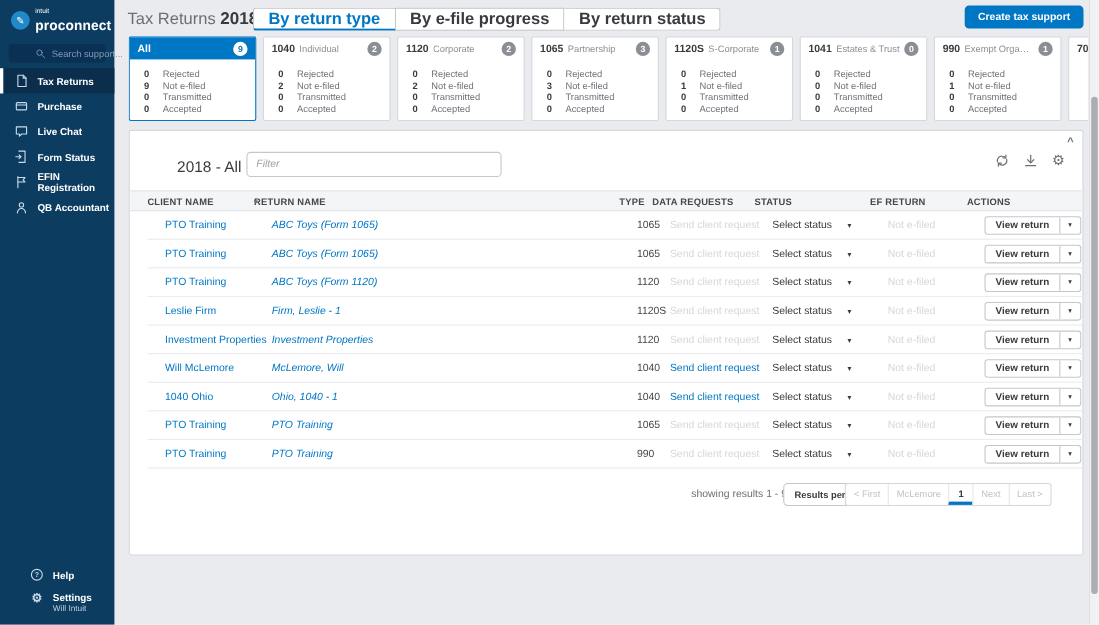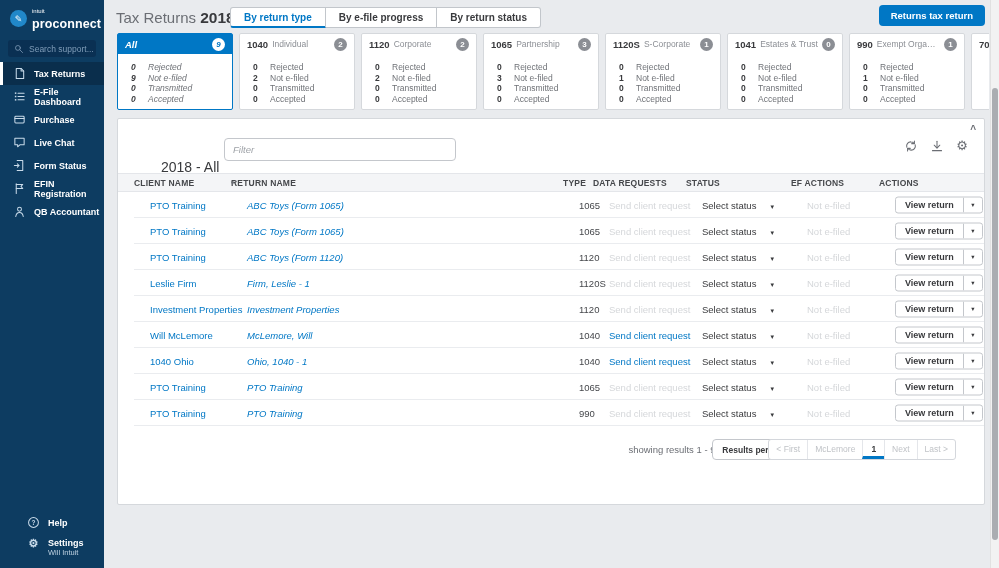--- a/index.html
+++ b/index.html
@@ -13,67 +13,67 @@
   }
   
   .sidebar { position: absolute; left:0; top:0; bottom:0; width:104px; background:#0d3c61; z-index:5; }
   .logo-row { display:flex; align-items:flex-start; gap:5px; padding:8px 0 0 10px; }
   .logo-circle { width:17px; height:17px; border-radius:50%; background:#2188c9; color:#fff; font-size:9px;
     display:flex; align-items:center; justify-content:center; flex:0 0 17px; margin-top:2px;}
   .logo-text { color:#fff; line-height:1; }
   .logo-text .small { font-size:6px; display:block; margin-bottom:1px; }
   .logo-text .big { font-size:12.5px; font-weight:bold; letter-spacing:0.1px; }
   .search-box { margin:9px 8px 5px 8px; background:#0a3053; border-radius:3px; height:17px;
-    display:flex; align-items:center; padding:0 6px; gap:5px; }
+    display:flex; align-items:center; padding:0 24px; gap:5px; }
   .search-box input { background:transparent; border:none; outline:none; color:#7f9cb8; font-size:8.5px; width:70px;
     font-family:"Liberation Sans", sans-serif;}
   .search-box input::placeholder { color:#7f9cb8; }
   .nav-item { height:23px; display:flex; align-items:center; gap:8px; padding-left:10px;
     color:#fff; font-size:9px; font-weight:bold; border-left:3px solid transparent; cursor:pointer; }
   .nav-item.active { background:#0a2e4c; border-left-color:#ffffff; }
   .nico { width:13px; height:13px; flex:0 0 13px; }
   .nico * { fill:none; stroke:#c9dbea; stroke-width:1.1; stroke-linecap:round; stroke-linejoin:round; }
   .nico rect.f { fill:#c9dbea; stroke:none; }
   .sidebar-bottom { position:absolute; bottom:8px; left:14px; right:0; }
   .gear-glyph { font-size:11px; color:#c9dbea; width:13px; text-align:center; flex:0 0 13px; }
   .user-sub { color:#bcd0e0; font-size:7.5px; font-weight:normal; padding-left:34px; margin-top:-4px; height:12px; }
   
   .page-title { position:absolute; left:116px; top:9px; font-size:15px; color:#6b6e74; white-space:nowrap; }
   .page-title b { color:#393a3d; font-size:15.5px; }
   .title-caret { font-size:8px; color:#393a3d; vertical-align:2px; margin-left:4px; }
   .tabs { position:absolute; left:230px; top:7px; display:flex; }
   .tab { background:#fff; border:1px solid #c2c6cb; border-left:none; padding:0 13px; height:21px; line-height:19px;
-    font-size:10px; font-weight:bold; color:#393a3d; cursor:pointer; }
+    font-size:15px; font-weight:bold; color:#393a3d; cursor:pointer; }
   .tab:first-child { border-left:1px solid #c2c6cb; border-radius:3px 0 0 3px; }
   .tab:last-child { border-radius:0 3px 3px 0; }
   .tab.active { color:#0077c5; border-bottom:2px solid #0077c5; }
   .create-btn { position:absolute; right:14px; top:5px; height:21px; background:#0077c5; color:#fff;
     font-size:9.5px; font-weight:bold; border:none; border-radius:4px; padding:0 12px; cursor:pointer;
     font-family:"Liberation Sans", sans-serif; }
   
   .cards { position:absolute; left:117px; top:33px; right:10px; height:77px; display:flex; gap:6px; overflow:hidden; }
   .card { width:116px; min-width:116px; background:#fff; border:1px solid #d5d8dc; border-radius:2px; cursor:pointer; }
   .card-head { height:20px; display:flex; align-items:center; padding:0 7px; gap:4px; }
   .card-code { font-size:9.5px; font-weight:bold; color:#393a3d; white-space:nowrap; }
   .card-label { font-size:8.5px; color:#8b8e94; white-space:nowrap; overflow:hidden; text-overflow:ellipsis; flex:1; }
   .badge { margin-left:auto; width:13px; height:13px; border-radius:50%; background:#8b8e94; color:#fff;
     font-size:8px; font-weight:bold; display:flex; align-items:center; justify-content:center; flex:0 0 13px; }
-  .card.all { border-color:#0077c5;font-style:italic; }
+  .card.all { border-color:#0077c5; }
   .card.all .card-head { background:#0077c5; }
   .card.all .card-code { color:#fff; }
   .card.all .badge { background:#fff; color:#0077c5; }
   .card-stats { padding:8px 6px 0 13px; }
   .stat-row { display:flex; gap:9px; font-size:8.5px; line-height:10.5px; }
   .stat-val { font-weight:bold; color:#393a3d; min-width:8px; }
   .stat-label { color:#6f7277; }
   
   .panel { position:absolute; left:117px; top:118px; right:14px; bottom:63px; background:#fff;
     border:1px solid #d5d8dc; border-radius:2px; }
   .panel-caret { position:absolute; top:5px; right:8px; font-size:10px; font-weight:bold; color:#6b6e74; cursor:pointer; }
-  .panel-title { position:absolute; left:43px; top:40px; font-size:14px; color:#393a3d;text-decoration:underline; }
+  .panel-title { position:absolute; left:43px; top:24px; font-size:14px; color:#393a3d; }
   .filter-input { position:absolute; left:106px; top:19px; width:232px; height:23px; border:1px solid #c4c7cc;
     border-radius:4px; padding:0 8px; font-size:9.5px; font-style:italic; color:#55565a; outline:none;
     font-family:"Liberation Sans", sans-serif; }
   .filter-input::placeholder { color:#9fa3a8; }
   .panel-icons { position:absolute; right:16px; top:20px; display:flex; gap:12px; align-items:center; }
   .picon { width:14px; height:14px; cursor:pointer; }
   .picon * { fill:none; stroke:#6b6e74; stroke-width:1.2; stroke-linecap:round; stroke-linejoin:round; }
   .gear-big { font-size:13px; color:#6b6e74; cursor:pointer; line-height:14px; }
   
   .thead { position:absolute; left:0; right:0; top:54px; height:19px; background:#f4f5f7;
@@ -134,31 +134,20 @@
 
   <div class="nav-item active">
     <svg class="nico" viewBox="0 0 14 14">
         <path d="M3.5 1.5h5.2l2.8 2.8v8.2h-8z"></path>
         <path d="M8.7 1.5v2.8h2.8"></path>
       </svg>
     <span>Tax Returns</span>
   </div>
   <div class="nav-item">
     <svg class="nico" viewBox="0 0 14 14">
-        <rect class="f" x="2" y="2.6" width="1.6" height="1.6"></rect>
-        <path d="M5.4 3.4H12"></path>
-        <rect class="f" x="2" y="6.2" width="1.6" height="1.6"></rect>
-        <path d="M5.4 7H12"></path>
-        <rect class="f" x="2" y="9.8" width="1.6" height="1.6"></rect>
-        <path d="M5.4 10.6H12"></path>
-      </svg>
-    <span>E-File Dashboard</span>
-  </div>
-  <div class="nav-item">
-    <svg class="nico" viewBox="0 0 14 14">
         <rect x="2" y="3.5" width="10" height="7.2" rx="1"></rect>
         <path d="M2 5.9h10"></path>
       </svg>
     <span>Purchase</span>
   </div>
   <div class="nav-item">
     <svg class="nico" viewBox="0 0 14 14">
         <path d="M2 2.5h10v7H7.4L5 11.6V9.5H2z"></path>
       </svg>
     <span>Live Chat</span>
@@ -205,21 +194,21 @@
 <div class="page-title">
   <span>Tax Returns</span>
   <b>2018</b>
   <span class="title-caret">▾</span>
 </div>
 <div class="tabs">
   <div class="tab active">By return type</div>
   <div class="tab">By e-file progress</div>
   <div class="tab">By return status</div>
 </div>
-<button class="create-btn">Returns tax return</button>
+<button class="create-btn">Create tax support</button>
 
 <div class="cards">
 
   <div class="card all">
     <div class="card-head">
       <span class="card-code">All</span>
       <span class="badge">9</span>
     </div>
     <div class="card-stats">
       <div class="stat-row">
@@ -425,21 +414,21 @@
 
   <div class="thead">
     <span class="c-client" style="left:16px">CLIENT NAME</span>
     <span style="left:113px">
         <span>RETURN NAME</span> 
         <span style="font-size:6.5px;color:#6b6e74;">▾</span>
       </span>
     <span style="left:445px">TYPE</span>
     <span style="left:475px">DATA REQUESTS</span>
     <span style="left:568px">STATUS</span>
-    <span style="left:673px">EF ACTIONS</span>
+    <span style="left:673px">EF RETURN</span>
     <span style="left:761px">ACTIONS</span>
   </div>
 
   <div class="tbody">
 
     <div class="trow">
       <span class="cell c-client link">PTO Training</span>
       <span class="cell c-return link">ABC Toys (Form 1065)</span>
       <span class="cell c-type">1065</span>
       <span class="cell c-req req">Send client request</span>

